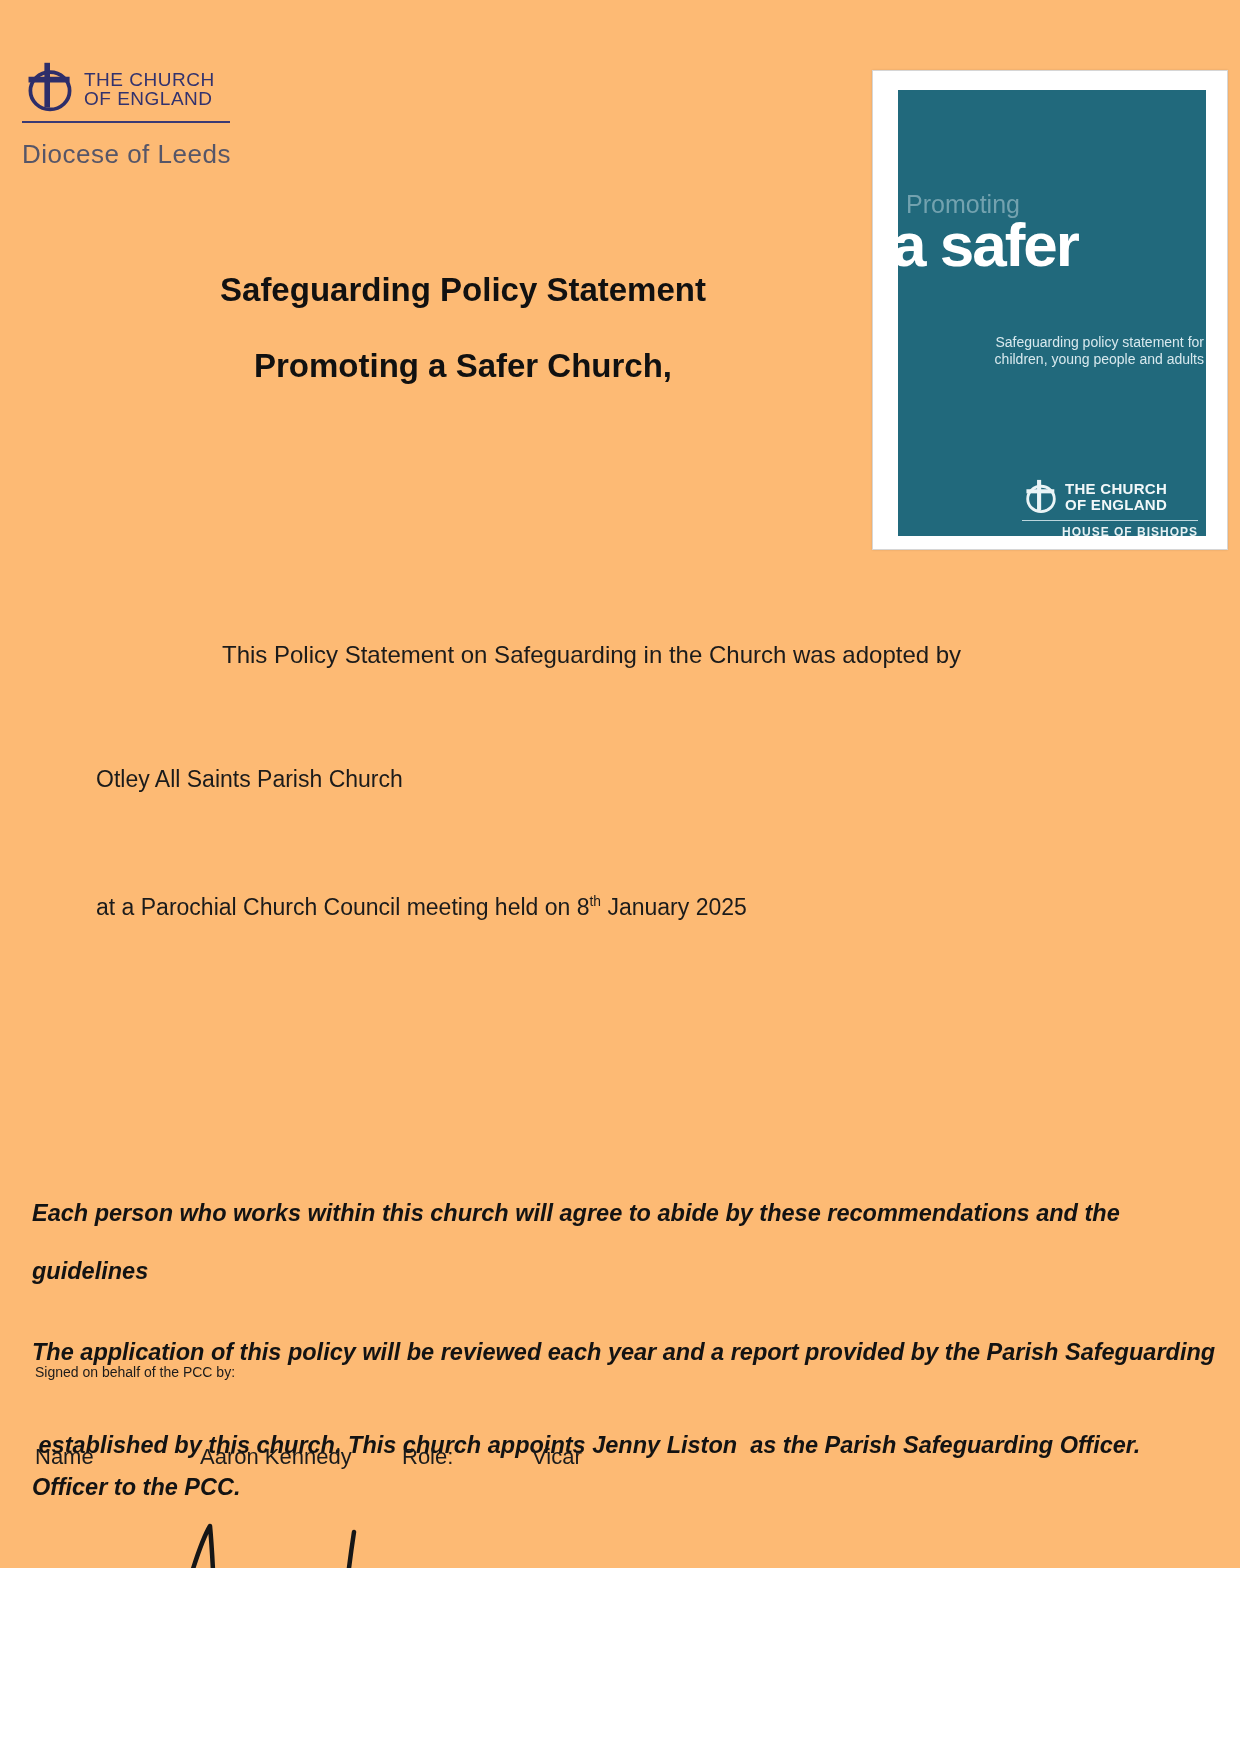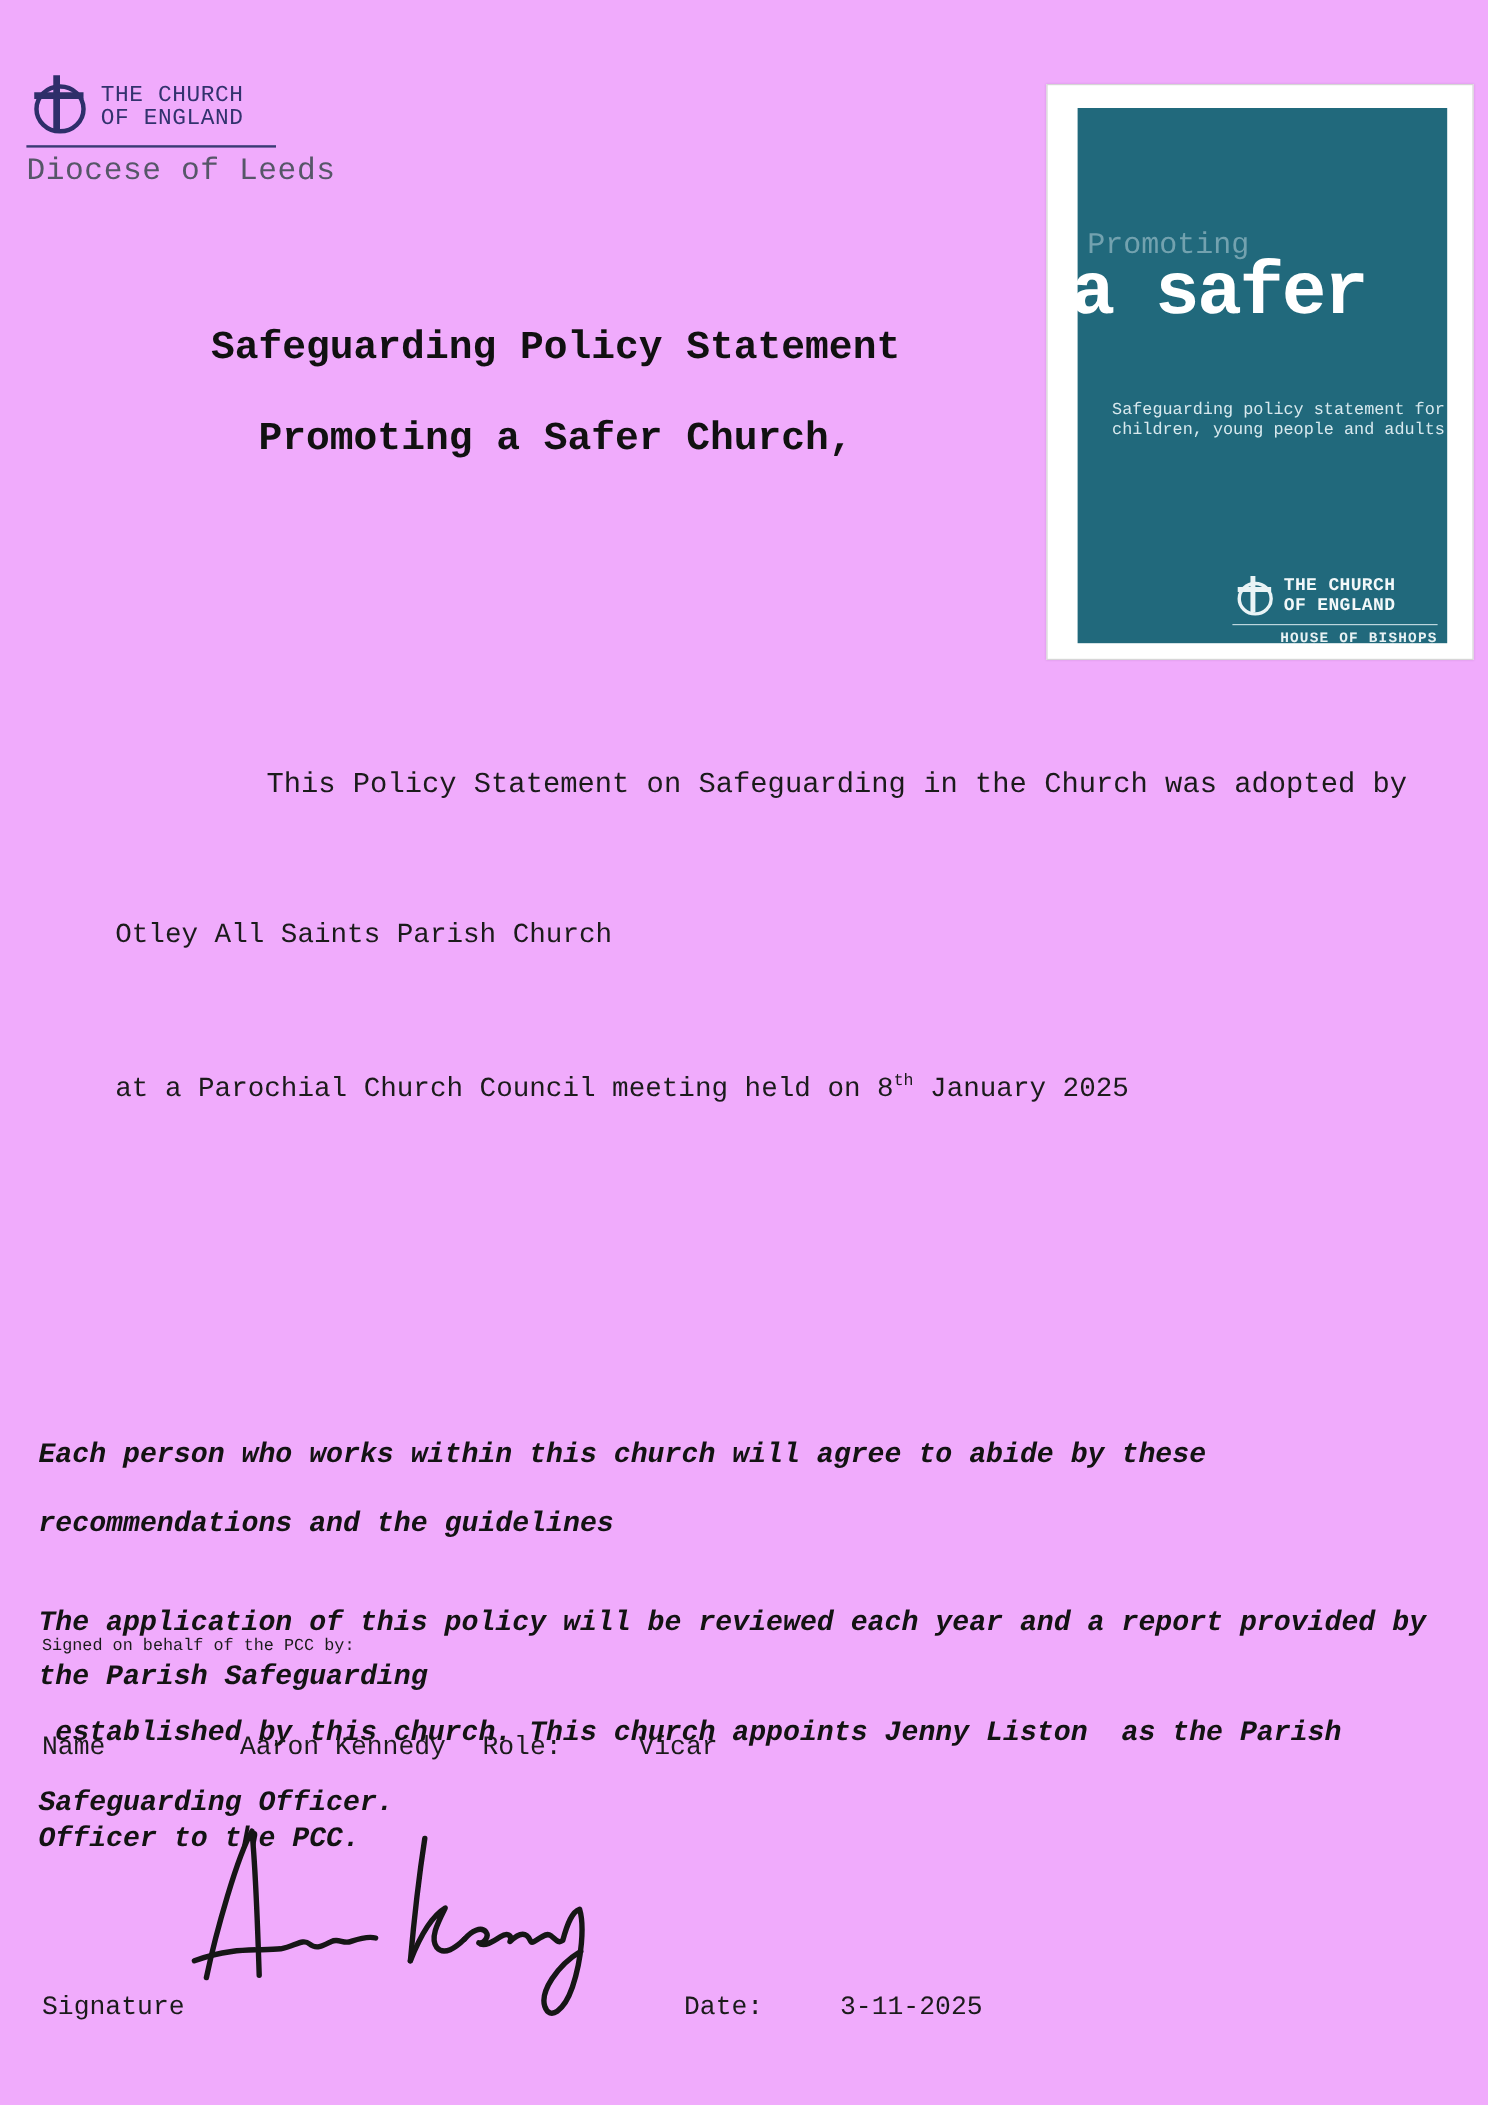--- a/index.html
+++ b/index.html
@@ -1,31 +1,31 @@
 <!DOCTYPE html>
 <html><head>
 <meta charset="utf-8">
 <style>
   html,body{margin:0;padding:0;background:#ffffff;}
   .page{
     position:relative;
-    width:1240px;height:1754px;
-    background:#f0abfc;
-    font-family:Liberation Mono, monospace;
+    width:1240px;height:1568px;
+    background:#fdba74;
+    font-family:Liberation Sans, sans-serif;
     color:#1b1b1b;
     overflow:hidden;
   }
   
   .coe-header{position:absolute;left:22px;top:60px;}
   .coe-row{display:flex;align-items:flex-start;}
   .coe-cross{width:56px;height:56px;color:#2e2e6a;flex:0 0 auto;}
   .coe-org{margin-left:6px;margin-top:10px;font-size:19px;line-height:19px;
     color:#32326e;letter-spacing:0.5px;}
   .coe-rule{width:208px;height:2px;background:#3a3a74;margin-top:5px;}
-  .diocese{margin-top:4px;font-size:26px;color:#565668;letter-spacing:0.5px;}
+  .diocese{margin-top:16px;font-size:26px;color:#565668;letter-spacing:0.5px;}
   
   .cover{position:absolute;left:872px;top:70px;width:354px;height:478px;
     background:#ffffff;border:1px solid #d6d6d6;box-shadow:0 0 2px rgba(0,0,0,.12);}
   .cover-teal{position:absolute;left:25px;top:19px;width:308px;height:446px;
     background:#21697c;overflow:visible;}
   .cover-promoting{position:absolute;left:8px;top:100px;font-size:25px;color:#73a2af;}
   .cover-t1{position:absolute;left:-6px;top:124px;font-size:62px;line-height:62px;
     font-weight:bold;color:#ffffff;letter-spacing:-2px;}
   .cover-t2{position:absolute;right:-12px;top:182px;font-size:62px;line-height:62px;
     font-weight:bold;color:#ffffff;letter-spacing:-2px;}

